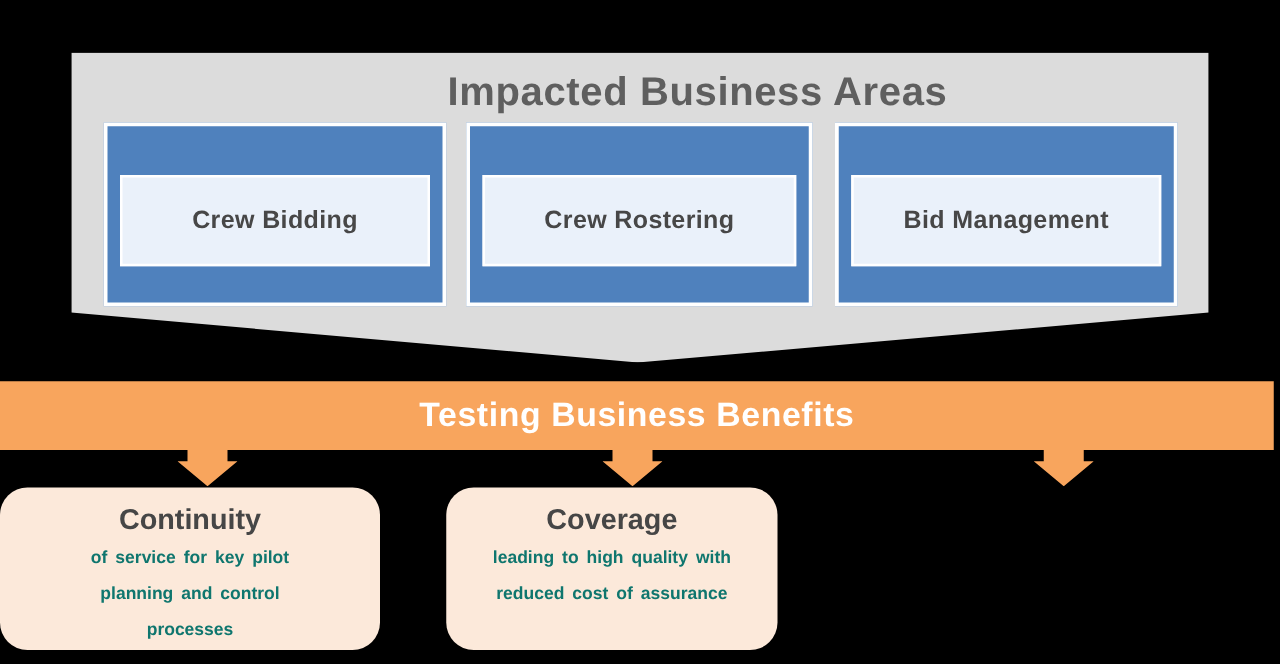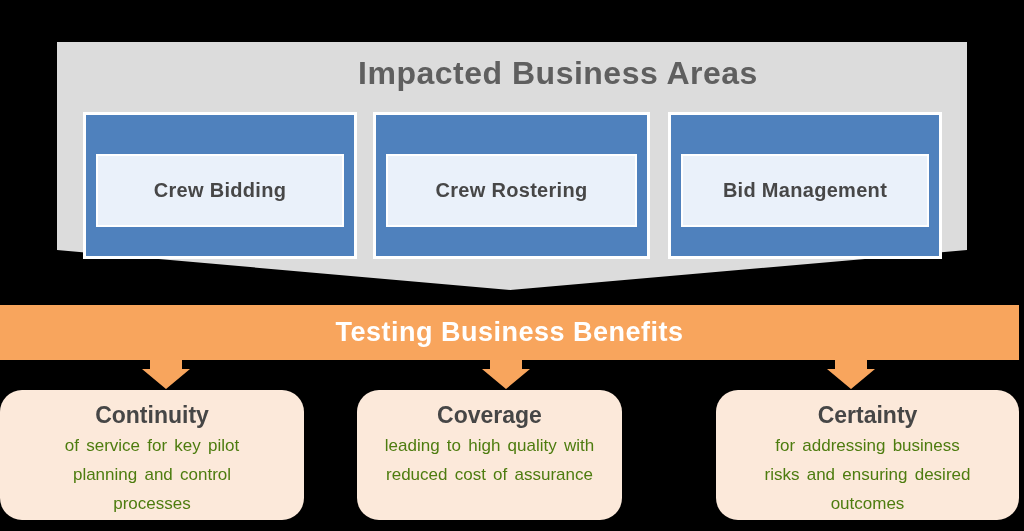--- a/index.html
+++ b/index.html
@@ -39,21 +39,20 @@
   }
 
   
   .blue-box {
     position: absolute;
     top: 98px;
     height: 147px;
     background: #4f81bd;
     border: 3px solid #ffffff;
     box-sizing: border-box;
-    margin-top: 14px;
   }
   .blue-box.b1 { left: 83px;  width: 274px; }
   .blue-box.b2 { left: 373px; width: 277px; }
   .blue-box.b3 { left: 668px; width: 274px; }
   .inner-label {
     position: absolute;
     left: 10px;
     right: 10px;
     top: 39px;
     height: 73px;
@@ -112,24 +111,24 @@
   .benefit-box.c3 { left: 716px; width: 303px; }
   .benefit-title {
     margin: 12px 8px 2px 8px;
     font-size: 23px;
     line-height: 27px;
     font-weight: bold;
     color: #464646;
   }
   .benefit-desc {
     margin: 2px 6px 0 6px;
-    font-size: 17px;
+    font-size: 14px;
     line-height: 29px;
-    font-weight: normal;
-    color: #4d7c0f;
+    font-weight: bold;
+    color: #0f766e;
     word-spacing: 2.5px;
     white-space: pre-line;
   }
 </style>
 </head>
 <body>
 
 <div class="canvas">
 
   <div class="gray-panel"></div>
@@ -163,20 +162,14 @@
     <div class="benefit-title">Continuity</div>
     <div class="benefit-desc">of service for key pilot
 planning and control
 processes</div>
   </div>
   <div class="benefit-box c2">
     <div class="benefit-title">Coverage</div>
     <div class="benefit-desc">leading to high quality with
 reduced cost of assurance</div>
   </div>
-  <div class="benefit-box c3">
-    <div class="benefit-title">Certainty</div>
-    <div class="benefit-desc">for addressing business
-risks and ensuring desired
-outcomes</div>
-  </div>
 
 </div>
 
 </body></html>

